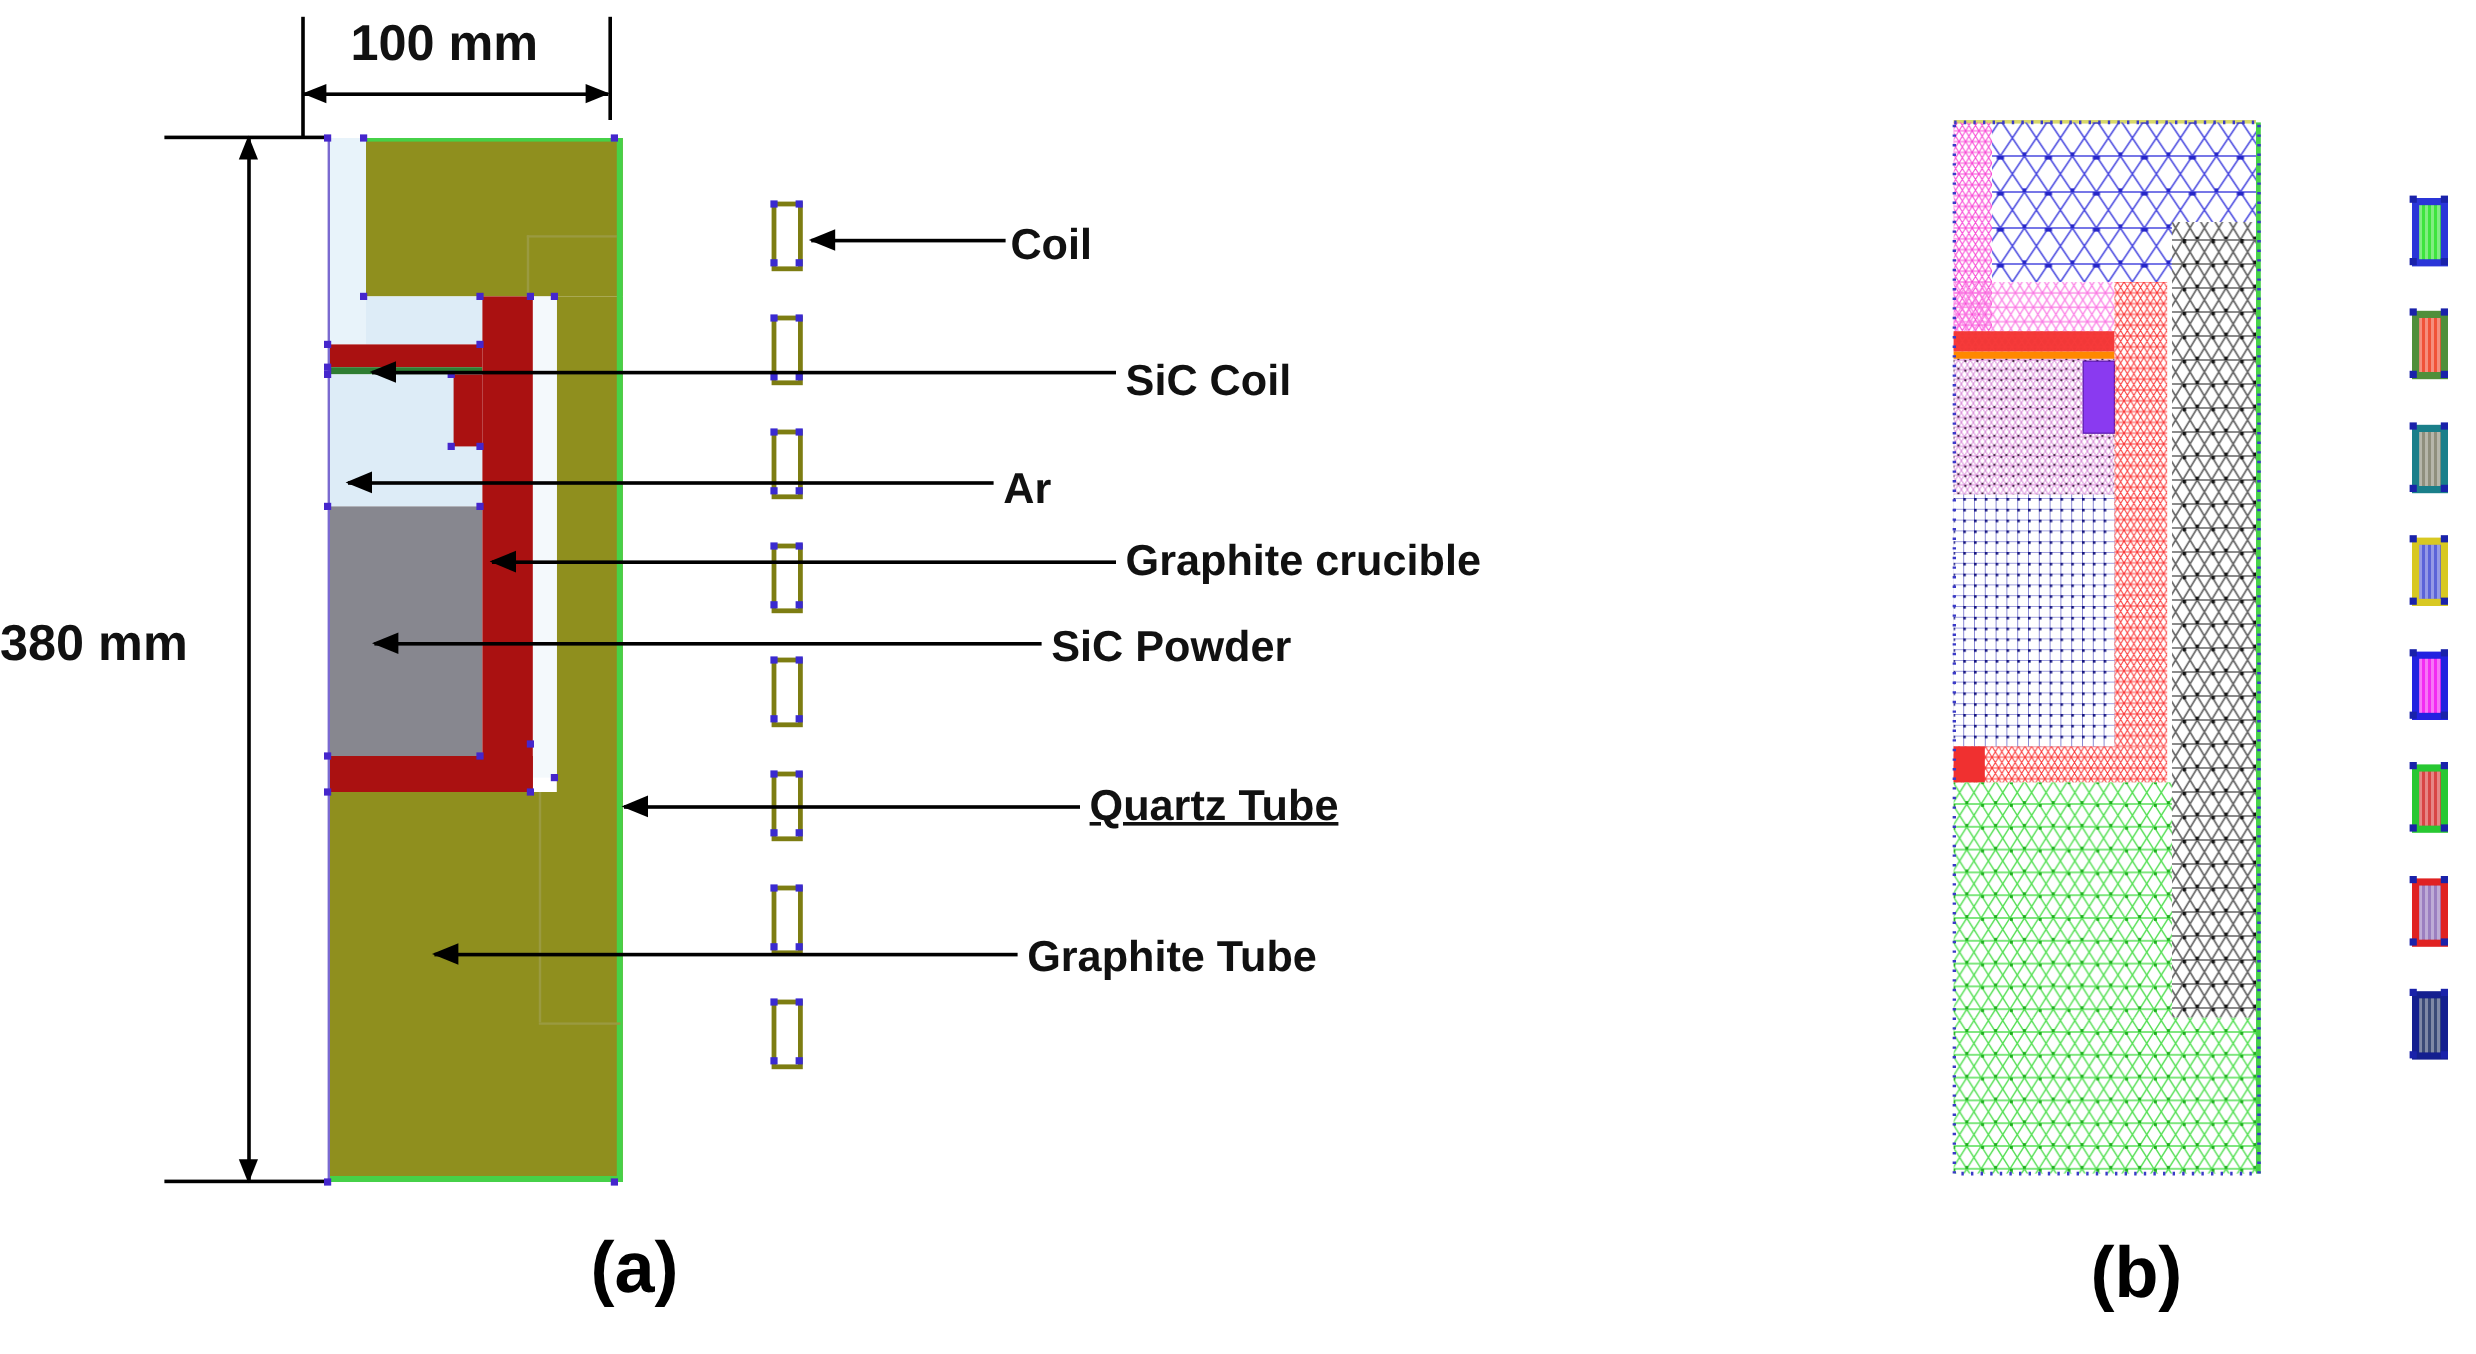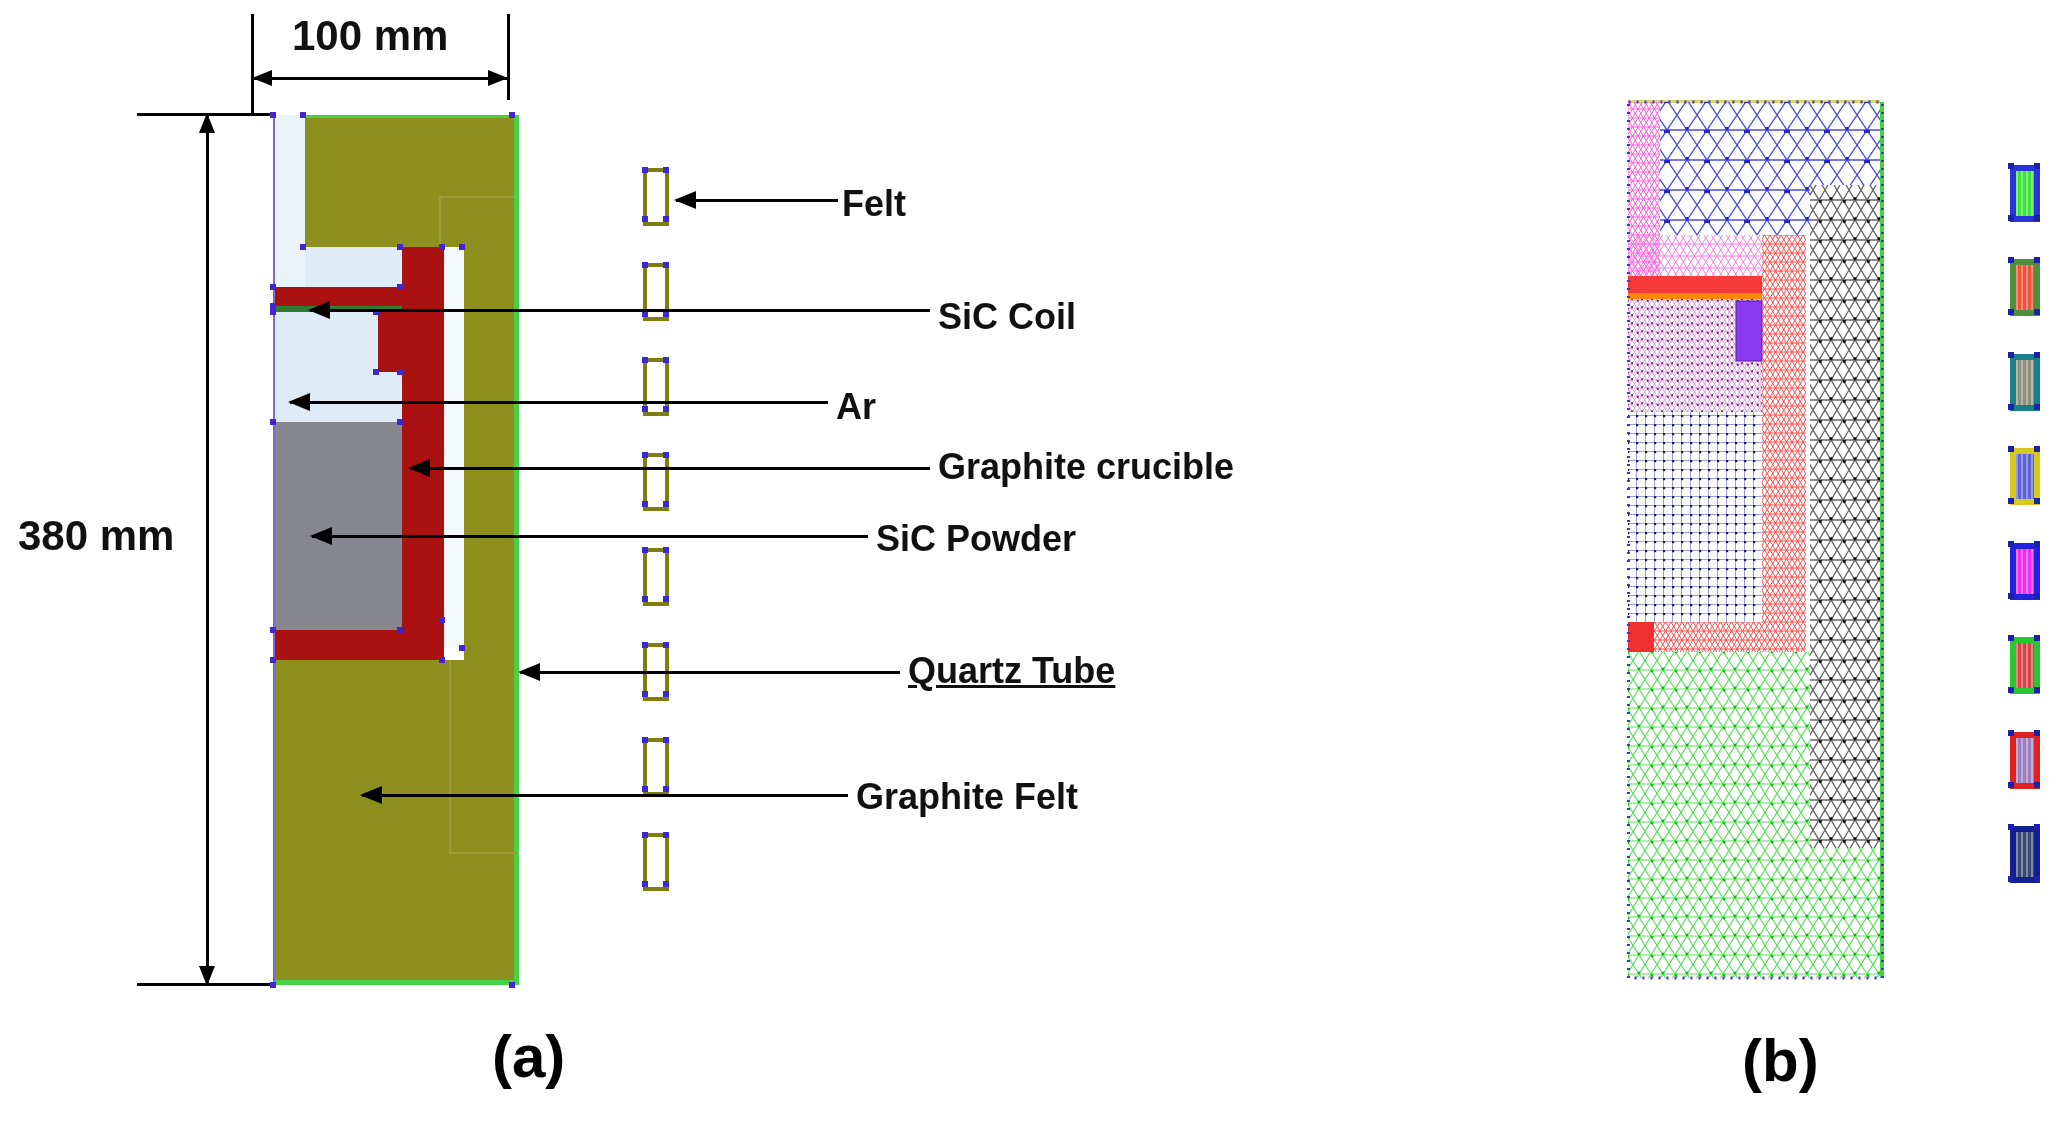--- a/index.html
+++ b/index.html
@@ -46,21 +46,21 @@
 </head>
 <body>
 
 <div id="fig">
 
   <div class="dimtext" style="left:292px;top:12px;">100 mm</div>
   <div class="line-v" style="left:251px;top:14px;height:101px;"></div>
   <div class="line-v" style="left:507px;top:14px;height:86px;"></div>
   <div class="line-h dim-h" style="left:253px;top:77px;width:254px;"></div>
 
-  <div class="dimtext" style="left:18px;top:512px;">380 mm</div>
+  <div class="dimtext" style="left:0;top:512px;">380 mm</div>
   <div class="line-h" style="left:137px;top:113px;width:137px;"></div>
   <div class="line-h" style="left:137px;top:983px;width:137px;"></div>
   <div class="line-v dim-v" style="left:206px;top:115px;height:869px;"></div>
 
   <div id="geom">
     <div class="r" style="left: 30px; top: 0px; width: 214px; height: 132px; background: rgb(143, 143, 30);"></div>
     <div class="r" style="left: 189px; top: 132px; width: 55px; height: 545px; background: rgb(143, 143, 30);"></div>
     <div class="r" style="left: 0px; top: 545px; width: 244px; height: 325px; background: rgb(143, 143, 30);"></div>
     <div class="r" style="left: 0px; top: 0px; width: 30px; height: 172px; background: rgb(232, 243, 250);"></div>
     <div class="r" style="left: 30px; top: 132px; width: 97px; height: 40px; background: rgb(221, 236, 247);"></div>
@@ -125,39 +125,39 @@
       <i></i>
     </div>
   <div class="coil" style="top: 738px; border-color: rgb(125, 125, 18);">
       <i></i>
     </div>
   <div class="coil" style="top: 833px; border-color: rgb(125, 125, 18);">
       <i></i>
     </div>
 
   <div class="arrow" style="left:676px;top:199px;width:162px;"></div>
-  <div class="anno" style="left:842px;top:183px;">Felt</div>
+  <div class="anno" style="left:842px;top:183px;">Coil</div>
 
   <div class="arrow" style="left:310px;top:309px;width:620px;"></div>
   <div class="anno" style="left:938px;top:296px;">SiC Coil</div>
 
   <div class="arrow" style="left:290px;top:401px;width:538px;"></div>
   <div class="anno" style="left:836px;top:386px;">Ar</div>
 
   <div class="arrow" style="left:410px;top:467px;width:520px;"></div>
   <div class="anno" style="left:938px;top:446px;">Graphite crucible</div>
 
   <div class="arrow" style="left:312px;top:535px;width:556px;"></div>
   <div class="anno" style="left:876px;top:518px;">SiC Powder</div>
 
   <div class="arrow" style="left:520px;top:671px;width:380px;"></div>
   <div class="anno" style="left:908px;top:650px;text-decoration:underline;">Quartz Tube</div>
 
   <div class="arrow" style="left:362px;top:794px;width:486px;"></div>
-  <div class="anno" style="left:856px;top:776px;">Graphite Felt</div>
+  <div class="anno" style="left:856px;top:776px;">Graphite Tube</div>
 
   <svg id="mesh" viewBox="0 0 258 880">
     <defs>
       <pattern id="triBlue" width="40" height="30" patternUnits="userSpaceOnUse">
         <path d="M0 0 H40 M0 30 H40 M0 30 L20 0 L40 30 M0 0 L20 30 L40 0" stroke="#4a4ae0" stroke-width="1.3" fill="none"></path>
         <rect x="0" y="0" width="3" height="3" fill="#2626c8"></rect>
           <rect x="18.5" y="27" width="3" height="3" fill="#2626c8"></rect>
           <rect x="37" y="0" width="3" height="3" fill="#2626c8"></rect>
       </pattern>
       <pattern id="triBlack" width="24" height="20" patternUnits="userSpaceOnUse">

